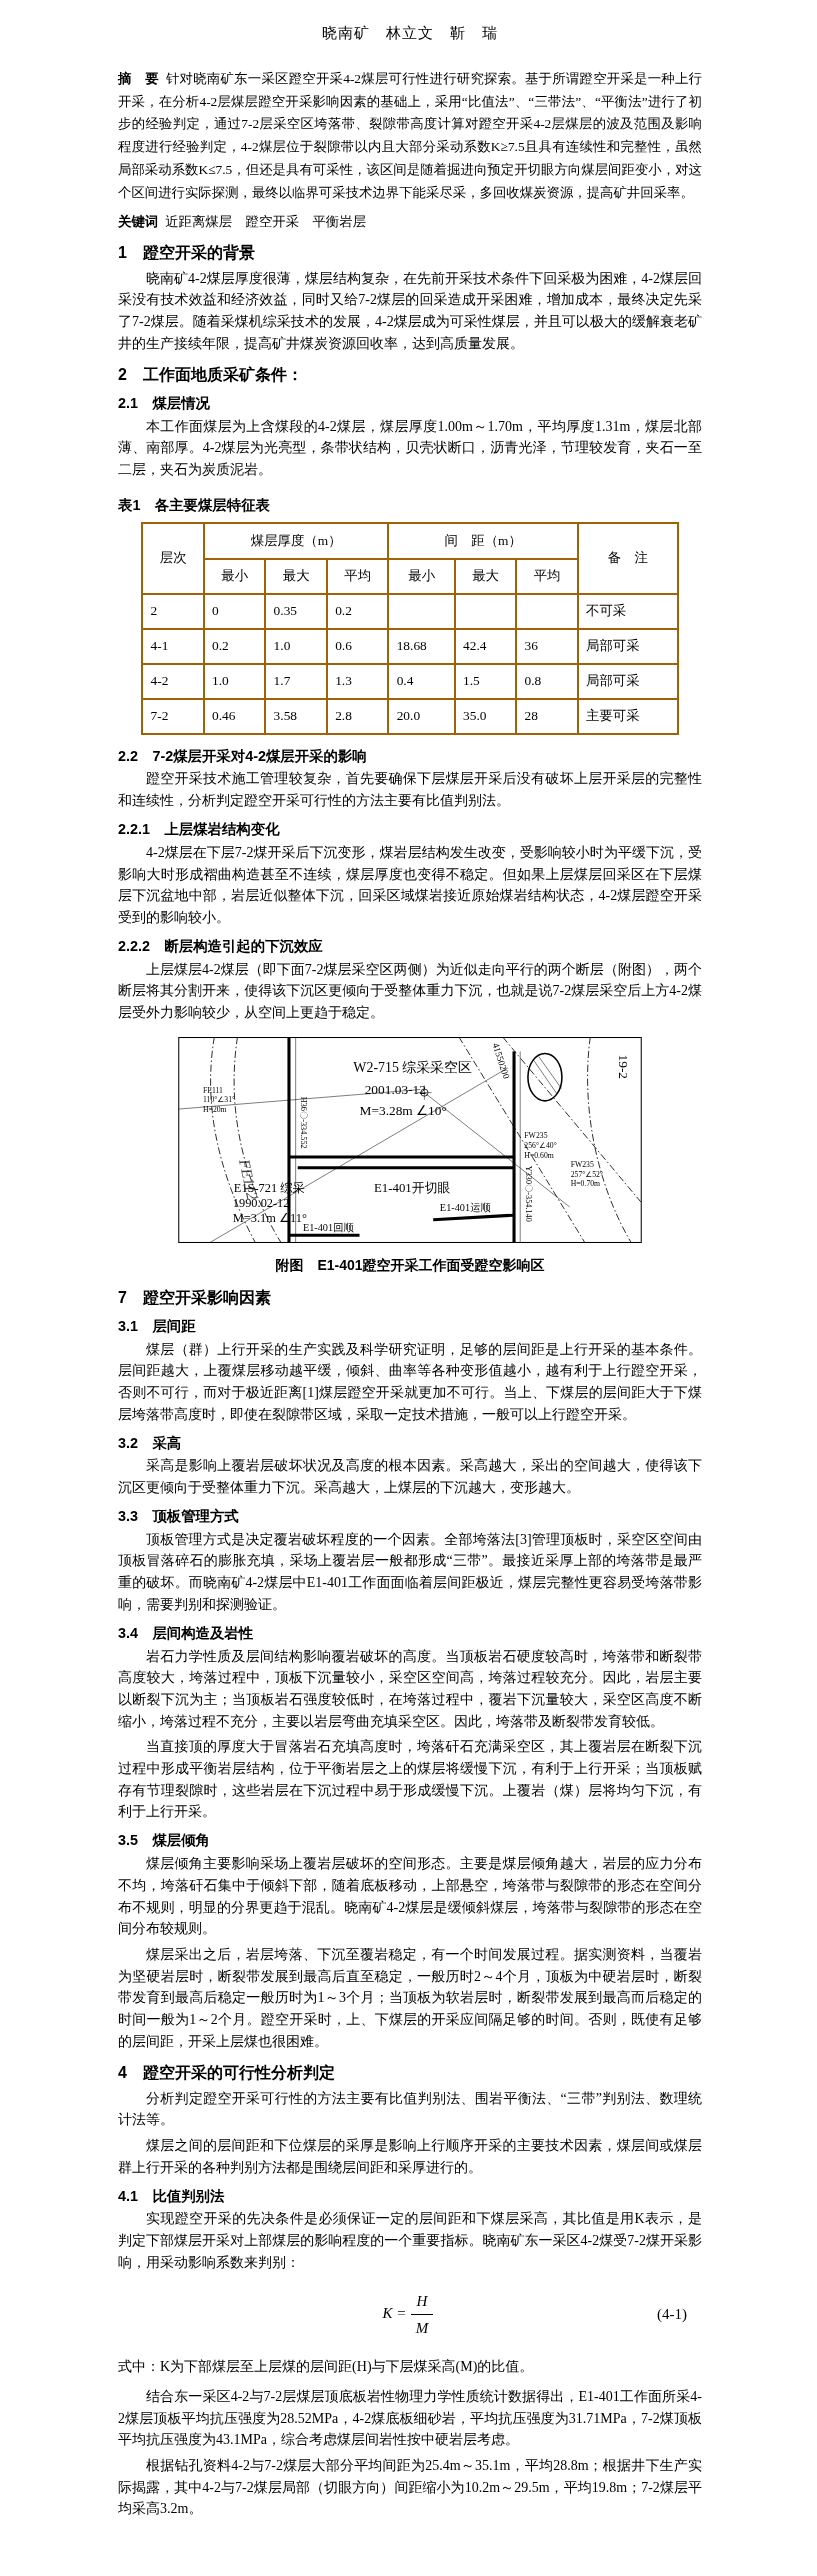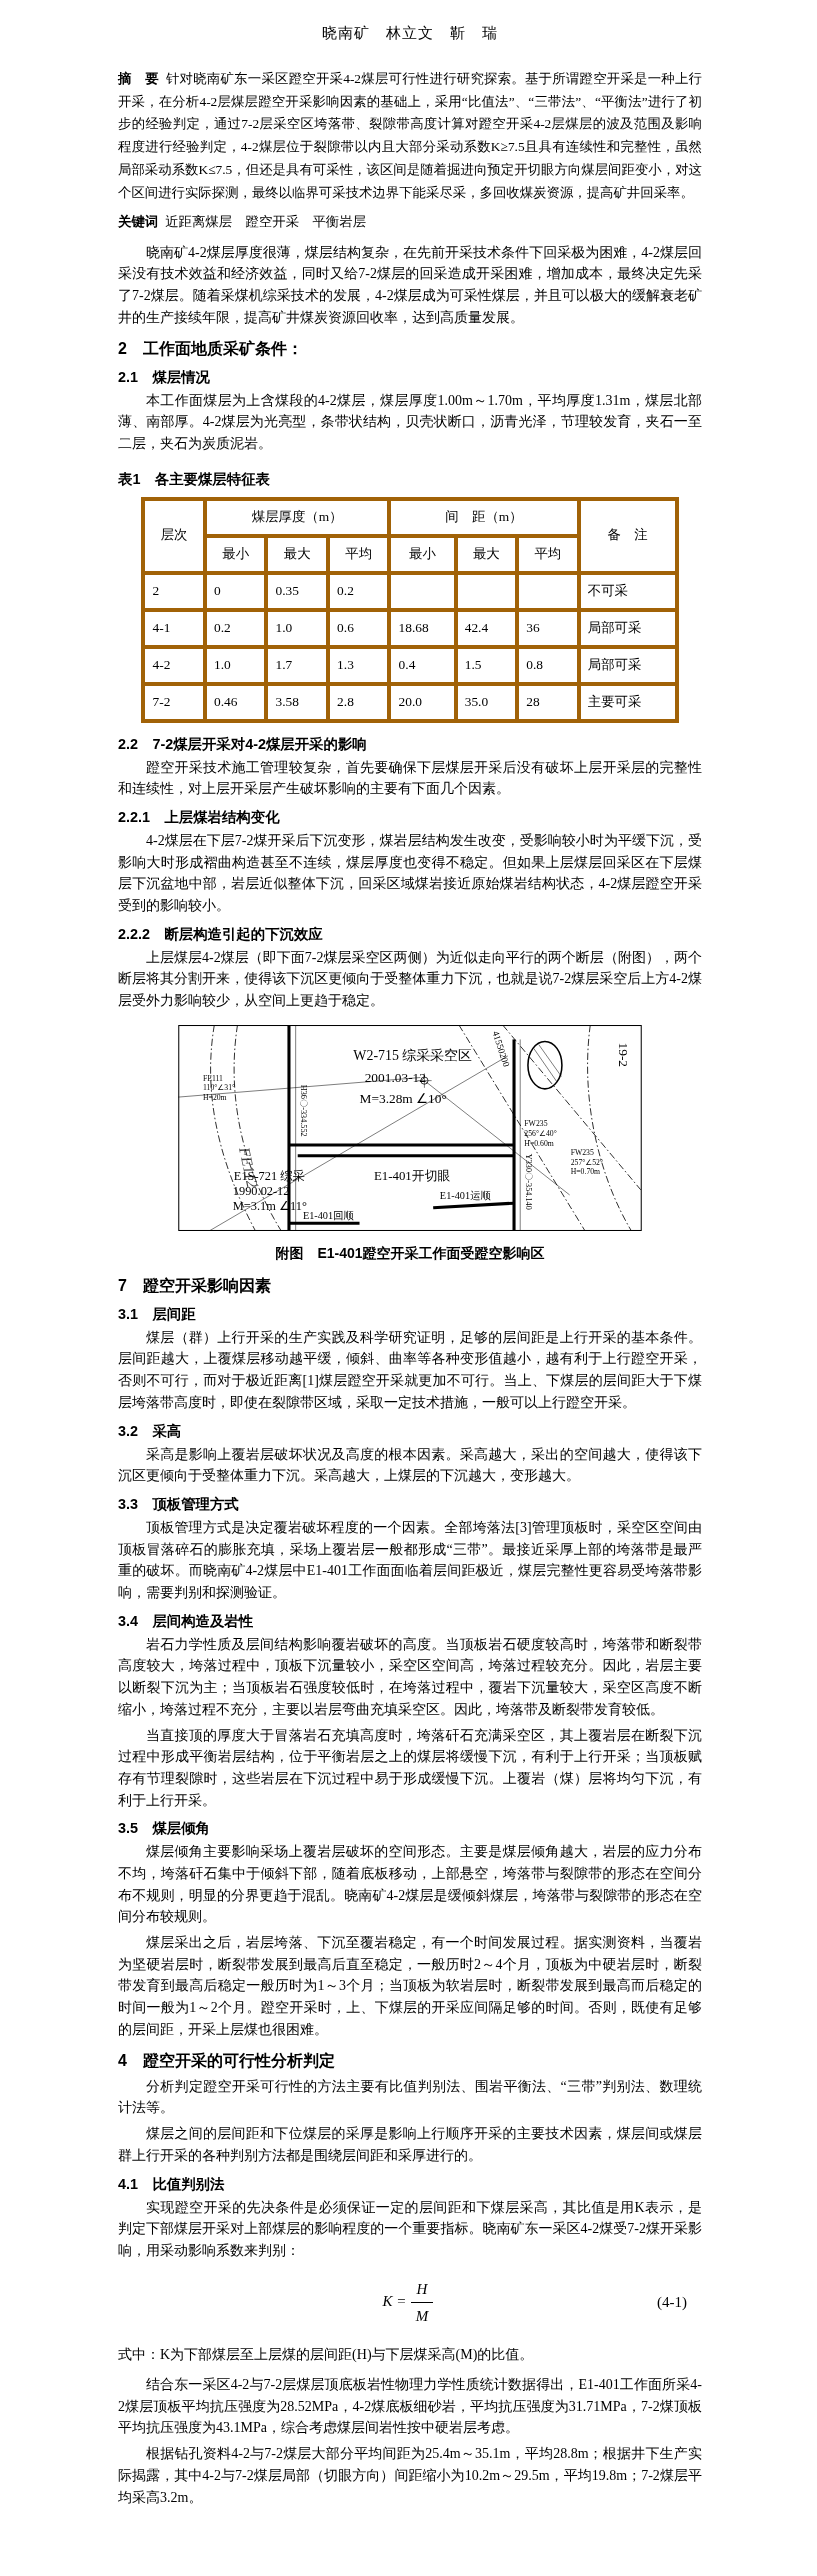--- a/index.html
+++ b/index.html
@@ -30,21 +30,21 @@
   p.where{ text-indent:0;text-align:justify;margin:8.2px 0 8.2px 0;}
   .tbl-caption{
     text-align:left;font-family:"Liberation Sans", sans-serif;
     font-weight:bold;font-size:14.4px;margin:13.4px 0 6.2px 0;
   }
   table.data{
     border-collapse:collapse;margin:0 auto 11.3px auto;width:92%;
     font-size:13.4px;
   }
   table.data th, table.data td{
-    border:4px solid #a16207;padding:6.2px 7.2px;text-align:left;vertical-align:middle;
+    border:2px solid #a16207;padding:6.2px 7.2px;text-align:left;vertical-align:middle;
     font-weight:normal;
   }
   table.data th{text-align:center;}
   .figure-wrap{ text-align:center;margin:13.4px 0 5.2px 0;}
   .fig-caption{
     text-align:center;font-family:Liberation Sans, sans-serif;font-weight:bold;
     font-size:14px;margin:5.2px 0 11.3px 0;
   }
   svg .road{stroke:#000;stroke-width:6;fill:none;}
   svg .thin{stroke:#000;stroke-width:1;fill:none;}
@@ -66,20 +66,21 @@
 <body>
 
 <div class="page">
 
   <div class="authors">晓南矿　林立文　靳　瑞</div>
 
   <p class="abstract"><span class="lbl">摘　要</span><span>针对晓南矿东一采区蹬空开采4-2煤层可行性进行研究探索。基于所谓蹬空开采是一种上行开采，在分析4-2层煤层蹬空开采影响因素的基础上，采用“比值法”、“三带法”、“平衡法”进行了初步的经验判定，通过7-2层采空区垮落带、裂隙带高度计算对蹬空开采4-2层煤层的波及范围及影响程度进行经验判定，4-2煤层位于裂隙带以内且大部分采动系数K≥7.5且具有连续性和完整性，虽然局部采动系数K≤7.5，但还是具有可采性，该区间是随着掘进向预定开切眼方向煤层间距变小，对这个区间进行实际探测，最终以临界可采技术边界下能采尽采，多回收煤炭资源，提高矿井回采率。</span></p>
 
   <p class="keywords"><span class="lbl">关键词</span><span>近距离煤层　蹬空开采　平衡岩层</span></p>
 
+  <h2 class="sec">1　蹬空开采的背景</h2>
   <p class="p">晓南矿4-2煤层厚度很薄，煤层结构复杂，在先前开采技术条件下回采极为困难，4-2煤层回采没有技术效益和经济效益，同时又给7-2煤层的回采造成开采困难，增加成本，最终决定先采了7-2煤层。随着采煤机综采技术的发展，4-2煤层成为可采性煤层，并且可以极大的缓解衰老矿井的生产接续年限，提高矿井煤炭资源回收率，达到高质量发展。</p>
 
   <h2 class="sec">2　工作面地质采矿条件：</h2>
   <h3 class="sub">2.1　煤层情况</h3>
   <p class="p">本工作面煤层为上含煤段的4-2煤层，煤层厚度1.00m～1.70m，平均厚度1.31m，煤层北部薄、南部厚。4-2煤层为光亮型，条带状结构，贝壳状断口，沥青光泽，节理较发育，夹石一至二层，夹石为炭质泥岩。</p>
 
   <div class="tbl-caption">表1　各主要煤层特征表</div>
   <table class="data">
     <tbody>
         <tr>
@@ -133,21 +134,21 @@
       <td>2.8</td>
       <td>20.0</td>
       <td>35.0</td>
       <td>28</td>
       <td>主要可采</td>
     </tr>
   </tbody>
     </table>
 
   <h3 class="sub">2.2　7-2煤层开采对4-2煤层开采的影响</h3>
-  <p class="p">蹬空开采技术施工管理较复杂，首先要确保下层煤层开采后没有破坏上层开采层的完整性和连续性，对上层开采层产生破坏影响的主要有下面几个因素。</p>
+  <p class="p">蹬空开采技术施工管理较复杂，首先要确保下层煤层开采后没有破坏上层开采层的完整性和连续性，分析判定蹬空开采可行性的方法主要有比值判别法。</p>
 
   <h3 class="sub">2.2.1　上层煤岩结构变化</h3>
   <p class="p">4-2煤层在下层7-2煤开采后下沉变形，煤岩层结构发生改变，受影响较小时为平缓下沉，受影响大时形成褶曲构造甚至不连续，煤层厚度也变得不稳定。但如果上层煤层回采区在下层煤层下沉盆地中部，岩层近似整体下沉，回采区域煤岩接近原始煤岩结构状态，4-2煤层蹬空开采受到的影响较小。</p>
 
   <h3 class="sub">2.2.2　断层构造引起的下沉效应</h3>
   <p class="p">上层煤层4-2煤层（即下面7-2煤层采空区两侧）为近似走向平行的两个断层（附图），两个断层将其分割开来，使得该下沉区更倾向于受整体重力下沉，也就是说7-2煤层采空后上方4-2煤层受外力影响较少，从空间上更趋于稳定。</p>
 
   <div class="figure-wrap">
     <svg viewBox="0 0 900 400" width="464" height="206" style="font-size:27px">
       <rect x="1" y="1" width="898" height="398" fill="none" stroke="#000" stroke-width="2"></rect>

